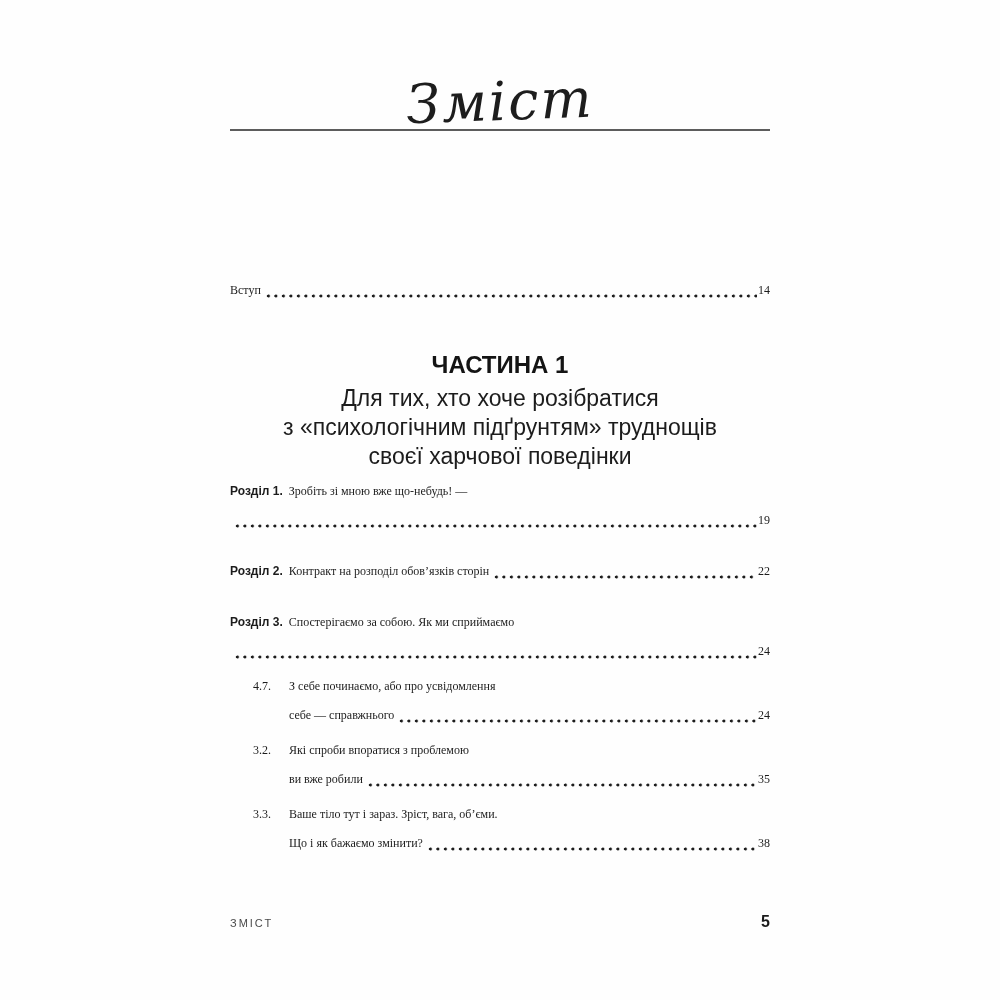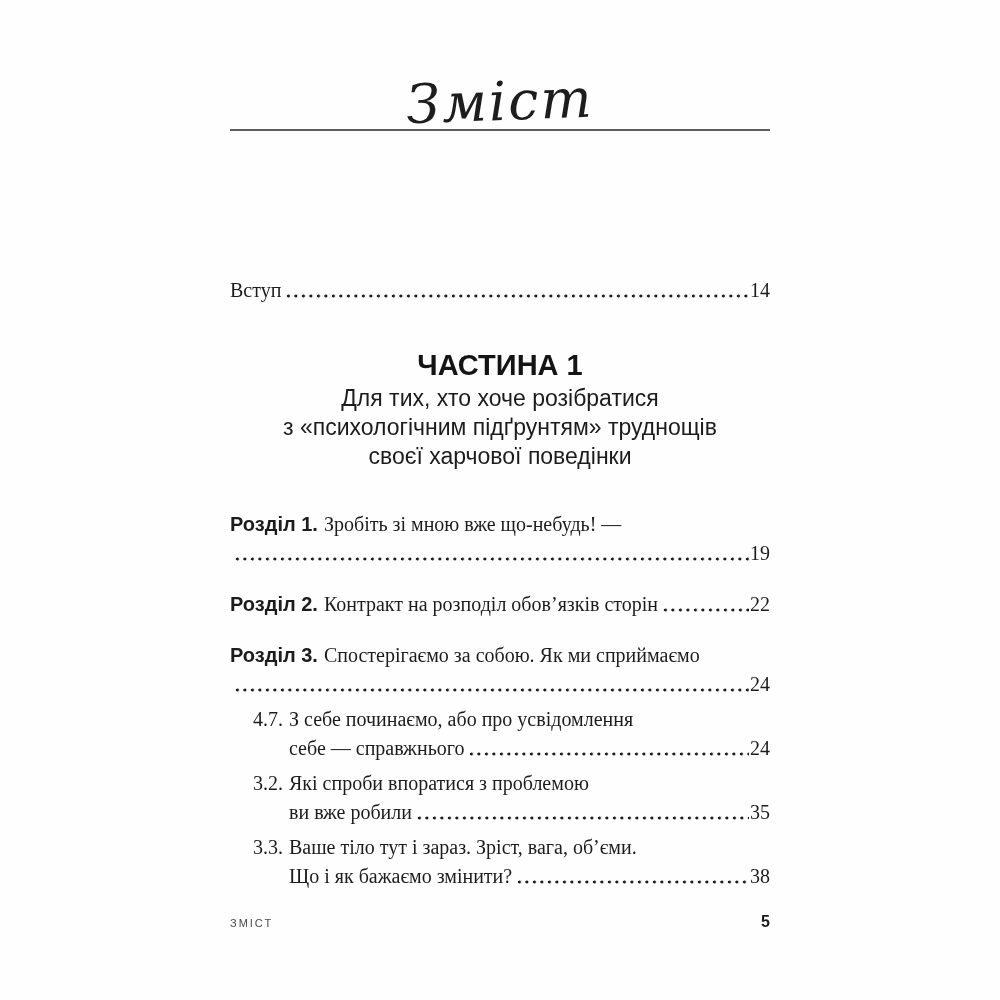--- a/index.html
+++ b/index.html
@@ -27,21 +27,21 @@
     letter-spacing:2px;
     transform:rotate(-2deg);
     color:#1d1d1d;
   }
 
   
   .content{
     position:absolute;top:0;left:230px;width:540px;
     padding-top:276px;
   }
-  .line{line-height:29px;font-size:20px;}
+  .line{line-height:29px;font-size:12px;}
   .flexline{display:flex;}
   .flexline .text{flex:0 1 auto;white-space:nowrap;}
   .pg{flex:0 0 auto;}
   .dots{
     flex:1 1 auto;
     margin:0 1px 0 4px;
     background:radial-gradient(circle at 3.5px 20px, #1c1c1c 1.25px, rgba(0,0,0,0) 1.8px) repeat-x;
     background-size:7.5px 29px;
   }
   .num-bold{
@@ -52,26 +52,26 @@
   .entry.chapter{margin-top:22px;}
   .entry.subitem{margin-top:6px;}
   .entry.subitem .first{padding-left:23px;}
   .entry.subitem .cont{padding-left:59px;}
   .num-serif{display:inline-block;min-width:36px;}
 
   
   .part{margin-top:45px;text-align:center;font-family:"Liberation Sans", sans-serif;}
   .part h2{
     margin:0 0 4px 0;
-    font-size:29px;line-height:30px;font-weight:bold;color:#141414;
+    font-size:24px;line-height:30px;font-weight:bold;color:#141414;
   }
   .part .subtitle{
     margin:0;font-size:23px;line-height:29px;font-weight:normal;color:#1c1c1c;
   }
-  .part + .entry.chapter{margin-top:39px;}
+  .part + .entry.chapter{margin-top:6px;}
 
   
   .footer{
     position:absolute;left:230px;right:230px;top:913px;
     display:flex;justify-content:space-between;align-items:baseline;
     font-family:"Liberation Sans", sans-serif;
   }
   .footer .running-head{
     font-size:11px;letter-spacing:2px;color:#4a4a4a;
   }

